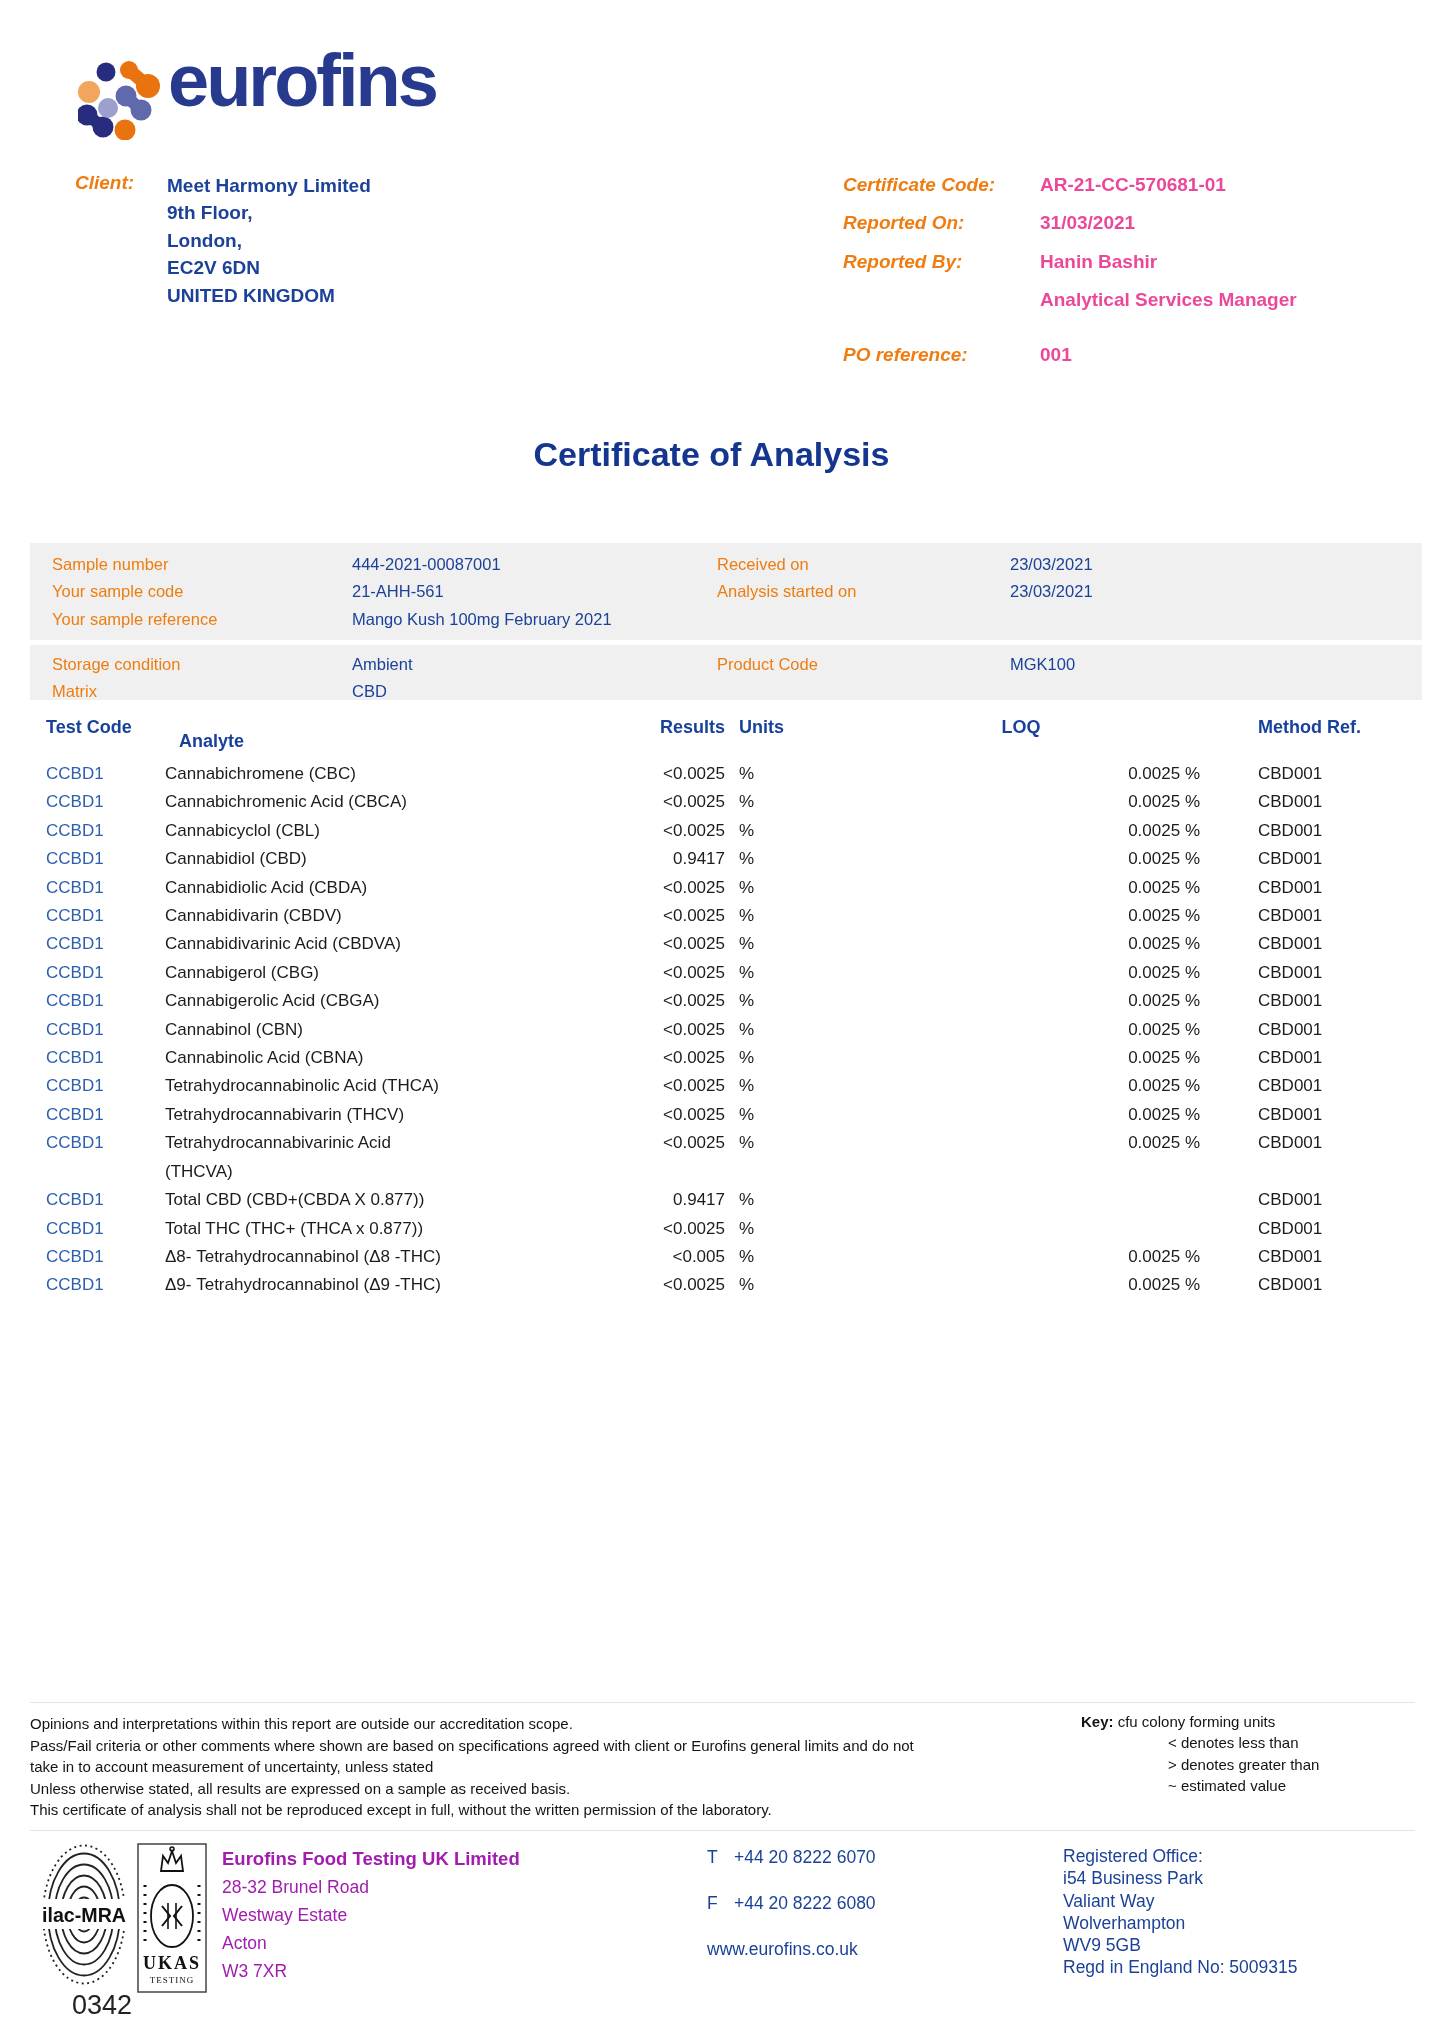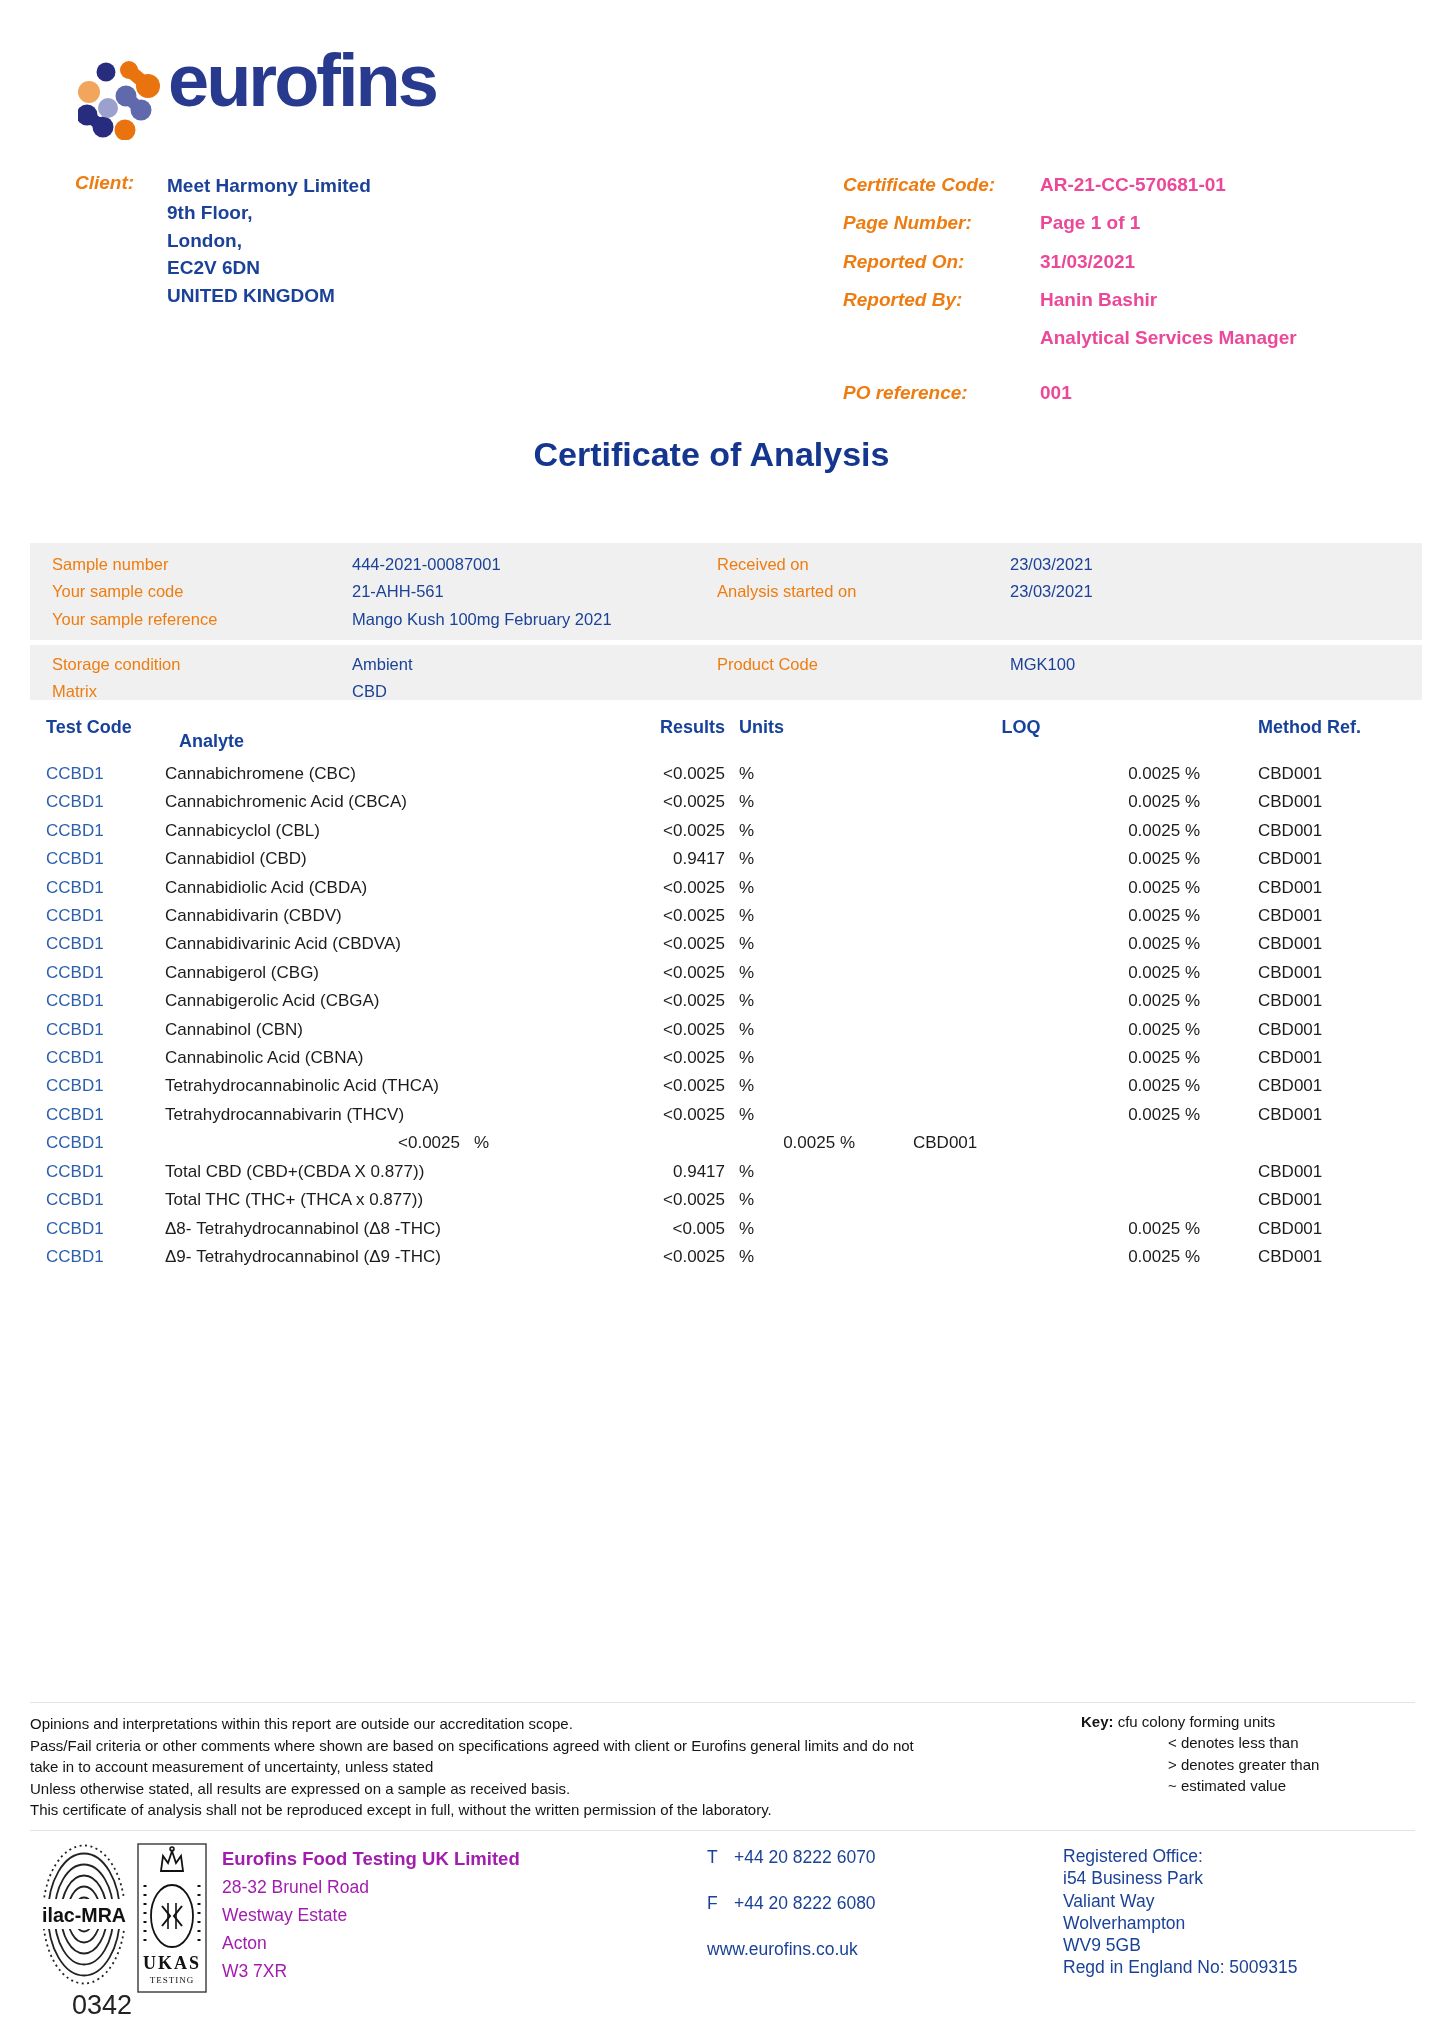--- a/index.html
+++ b/index.html
@@ -102,24 +102,20 @@
     </div>
   </div>
 
   <div class="cert">
 
       <div class="cert-row">
         <div class="cert-label">Certificate Code:</div>
         <div class="cert-value">AR-21-CC-570681-01</div>
       </div>
 
-      <div class="cert-row">
-        <div class="cert-label">Page Number:</div>
-        <div class="cert-value">Page 1 of 1</div>
-      </div>
 
       <div class="cert-row">
         <div class="cert-label">Reported On:</div>
         <div class="cert-value">31/03/2021</div>
       </div>
 
       <div class="cert-row">
         <div class="cert-label">Reported By:</div>
         <div class="cert-value">Hanin Bashir</div>
       </div>
@@ -303,20 +299,21 @@
         <span class="c-code">CCBD1</span>
         <span class="c-analyte">Tetrahydrocannabivarin (THCV)</span>
         <span class="c-res">&lt;0.0025</span>
         <span class="c-units">%</span>
         <span class="c-loq">0.0025 %</span>
         <span class="c-method">CBD001</span>
       </div>
 
       <div class="trow rgrid">
         <span class="c-code">CCBD1</span>
+        <span class="c-analyte">Tetrahydrocannabivarinic Acid (THCVA)</span>
         <span class="c-res">&lt;0.0025</span>
         <span class="c-units">%</span>
         <span class="c-loq">0.0025 %</span>
         <span class="c-method">CBD001</span>
       </div>
 
       <div class="trow rgrid">
         <span class="c-code">CCBD1</span>
         <span class="c-analyte">Total CBD (CBD+(CBDA X 0.877))</span>
         <span class="c-res">0.9417</span>

